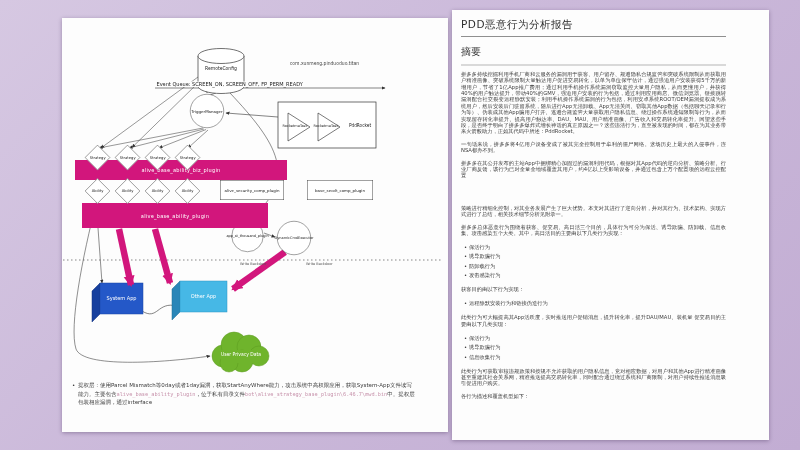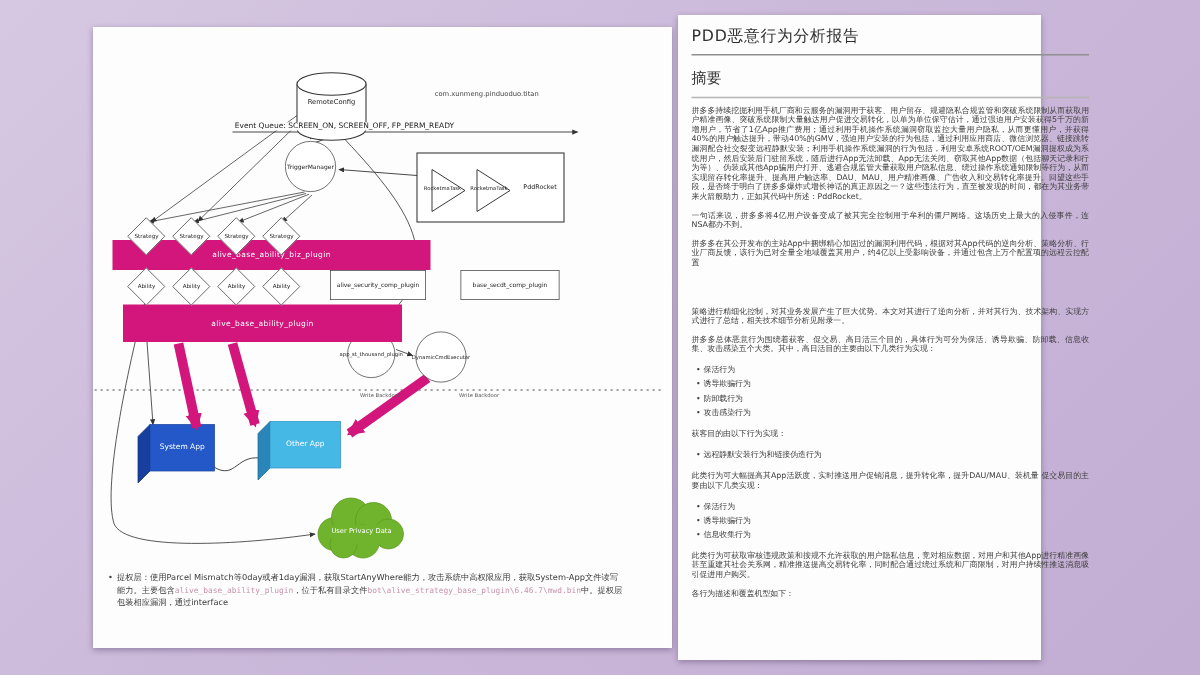--- a/index.html
+++ b/index.html
@@ -3,21 +3,21 @@
 <meta charset="utf-8">
 <style>
   html,body{margin:0;padding:0;}
   body{
     width:800px;height:450px;overflow:hidden;position:relative;
     background:linear-gradient(135deg,#d6c8e2 0%,#cbb9da 45%,#c2add3 100%);
     font-family:"DejaVu Sans","Liberation Sans",sans-serif;
   }
   .page{position:absolute;background:#fdfdfd;box-shadow:0 1px 4px rgba(40,20,60,.35);}
   #page-left{left:62px;top:18px;width:386px;height:414px;}
-  #page-right{left:452px;top:10px;width:242px;height:430px;}
+  #page-right{left:452px;top:10px;width:317px;height:430px;}
   .scale-wrap{position:absolute;left:0;top:0;transform:scale(.5);transform-origin:0 0;}
   #left-inner{width:772px;height:828px;position:relative;}
   #right-inner{width:570px;height:860px;position:relative;}
 
   
   #diag-svg{position:absolute;left:0;top:0;}
   .lbl{position:absolute;color:#222;text-align:center;white-space:nowrap;line-height:1.1;}
   .node{position:absolute;box-sizing:border-box;}
   .band{background:#d2167c;display:flex;align-items:center;justify-content:center;
         color:#fff;font-size:10px;letter-spacing:.5px;}

